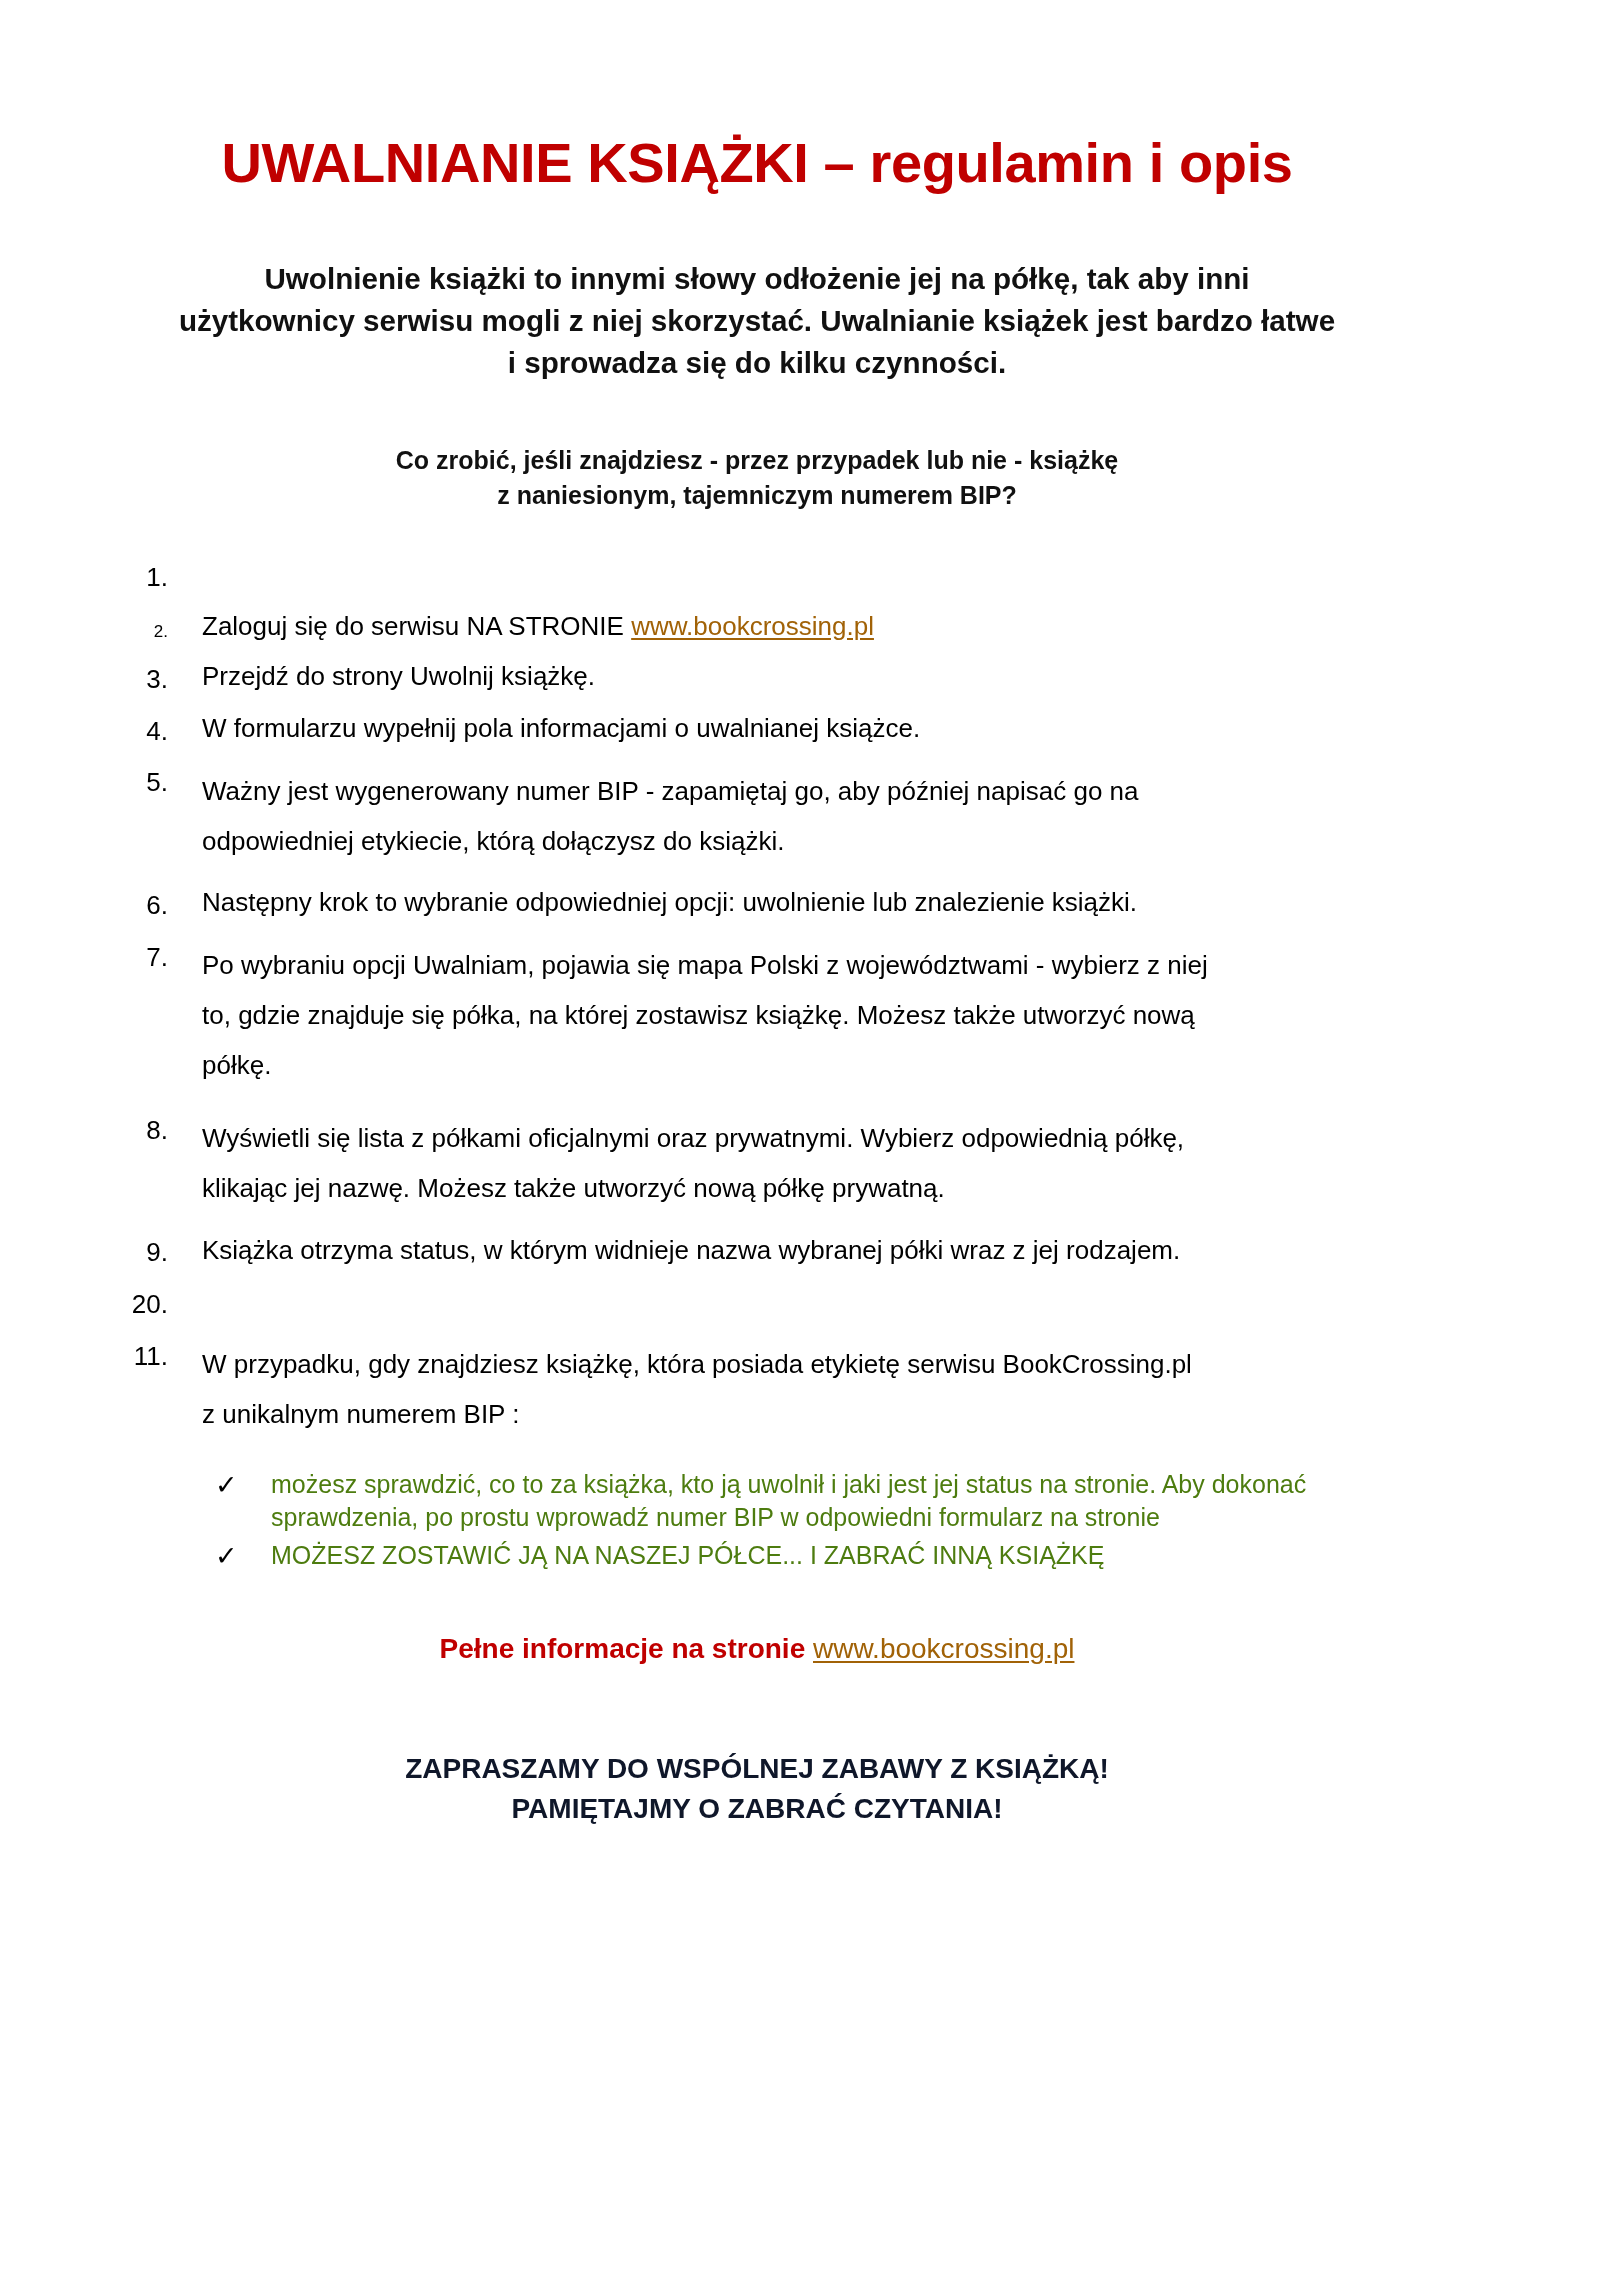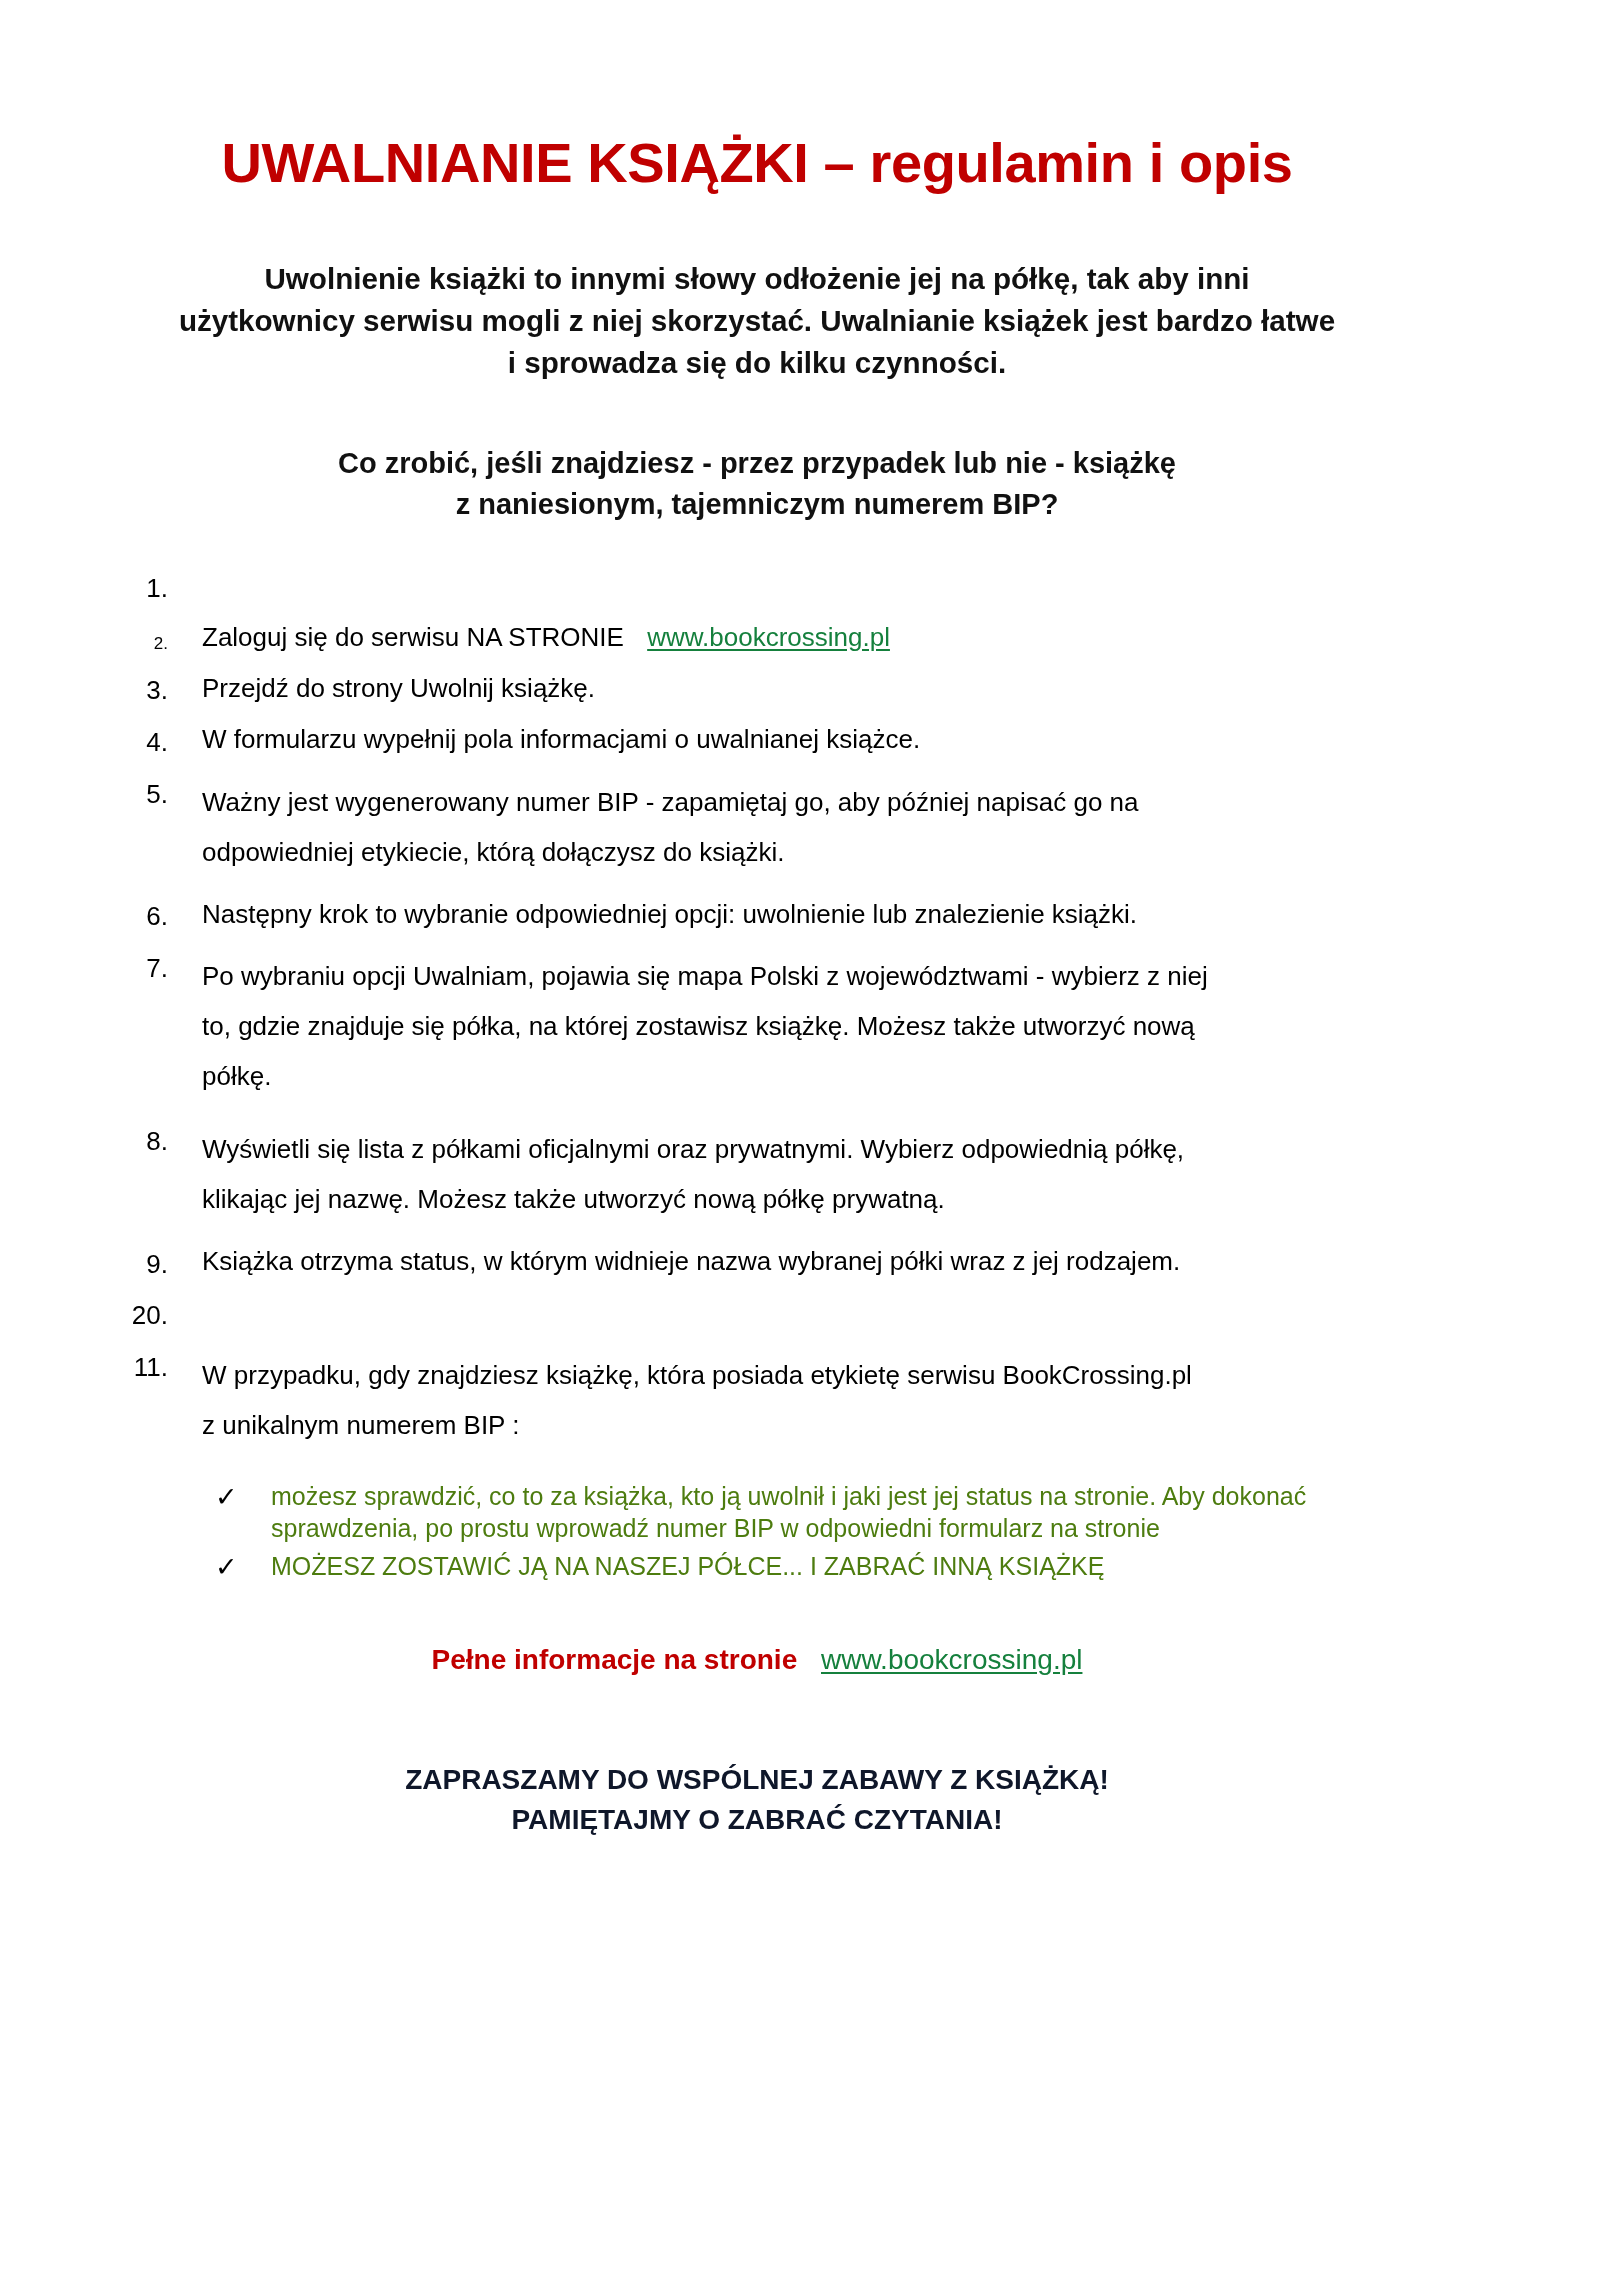--- a/index.html
+++ b/index.html
@@ -46,21 +46,21 @@
     line-height: 1.42;
     font-weight: bold;
     color: #111111;
   }
 
   
   .question {
     margin: 0;
     padding: 43px 179px 0 179px;
     text-align: center;
-    font-size: 29px;
+    font-size: 25px;
     line-height: 1.42;
     font-weight: bold;
     color: #111111;
   }
   .question .q-line { display: block; }
 
   
   .steps {
     margin: 0;
     padding: 47px 97px 0 125px;
@@ -89,23 +89,22 @@
   .step-body {
     flex: 1 1 auto;
     font-size: 26px;
     line-height: 1.02;
     color: #000;
   }
   .step-body.multiline { line-height: 1.92; }
   .step-body .tail-line { display: block; }
 
   a.link {
-    color: #15803d;
+    color: #a16207;
     text-underline-offset: 2.7px;
-    margin-left: 16px;
   }
 
   
   .checks {
     margin: 0;
     padding: 5.4px 125px 0 215px;
   }
   .check-item {
     display: flex;
     align-items: flex-start;

